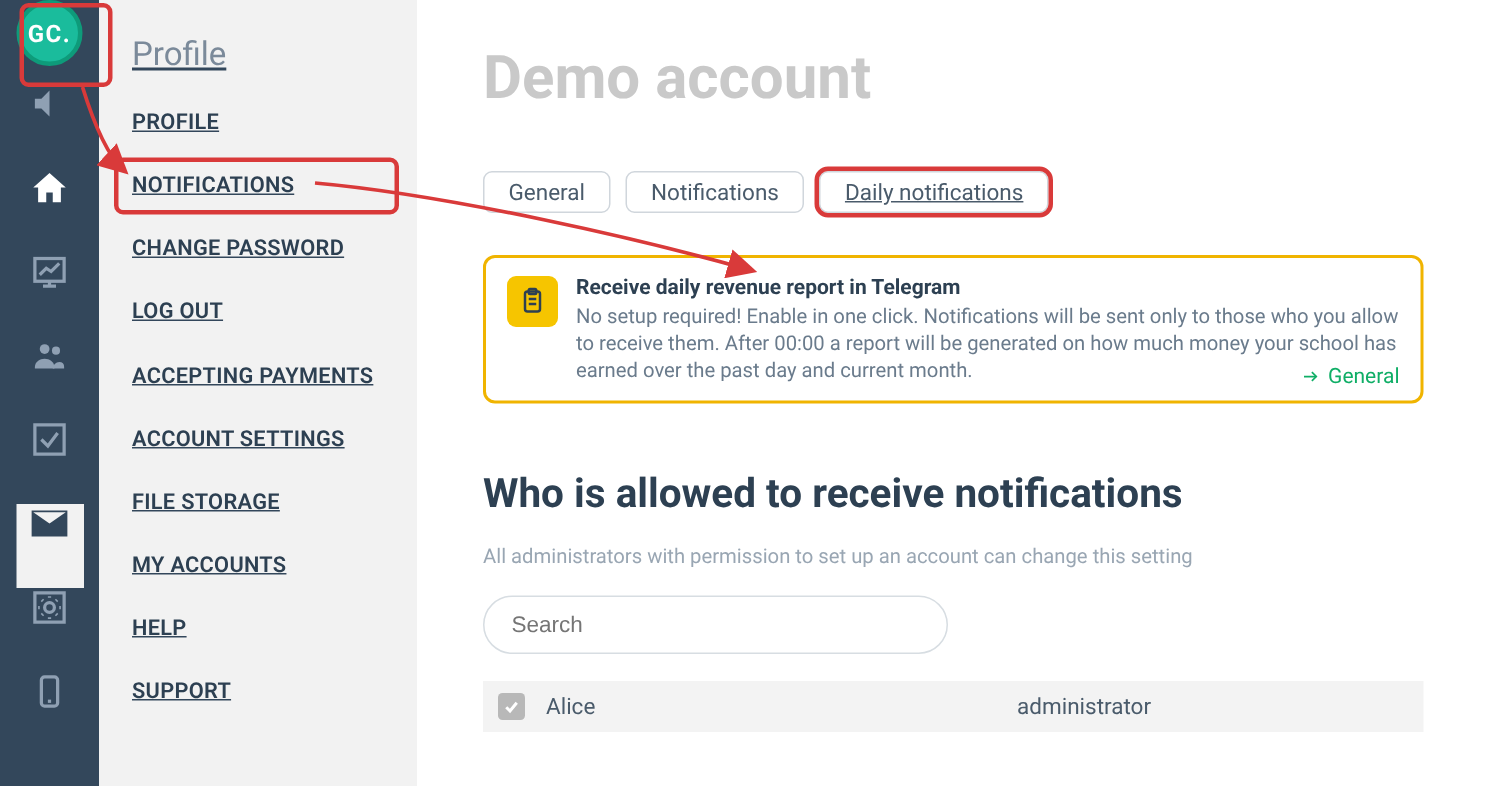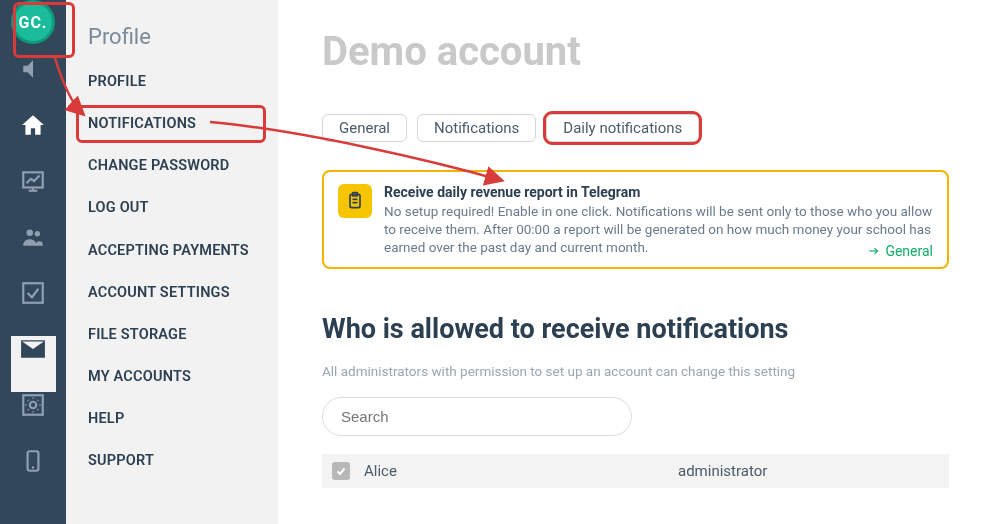--- a/index.html
+++ b/index.html
@@ -40,20 +40,21 @@
   .rail-item.avatar-wrap { position: relative; }
   .avatar-highlight {
     position: absolute; top: 2px; left: 2px; width: 62px; height: 56px;
     border: 3px solid #d93a3a; border-radius: 6px;
   }
 
   .sidebar {
     width: 212px;
     background: #f2f2f2;
     padding: 18px 0 0 0;
+    text-decoration: underline;
   }
   .sidebar-title {
     font-size: 22px;
     font-weight: 400;
     color: #7b8a9a;
     padding: 6px 22px 12px;
   }
   .side-link {
     display: block;
     padding: 12px 22px;
@@ -96,20 +97,21 @@
     border: 1px solid #d0d6dc;
     border-radius: 6px;
     padding: 4px 16px;
     font-size: 15px;
     color: #4a5b6b;
     cursor: pointer;
     background: #fff;
   }
   .tab.active-hl {
     position: relative;
+    text-decoration: underline;
   }
   .tab.active-hl .hl-box2 {
     position: absolute;
     left: -4px; right: -4px; top: -4px; bottom: -4px;
     border: 3px solid #d93a3a; border-radius: 9px;
     pointer-events: none;
   }
 
   .callout {
     border: 2px solid #f0b400;

